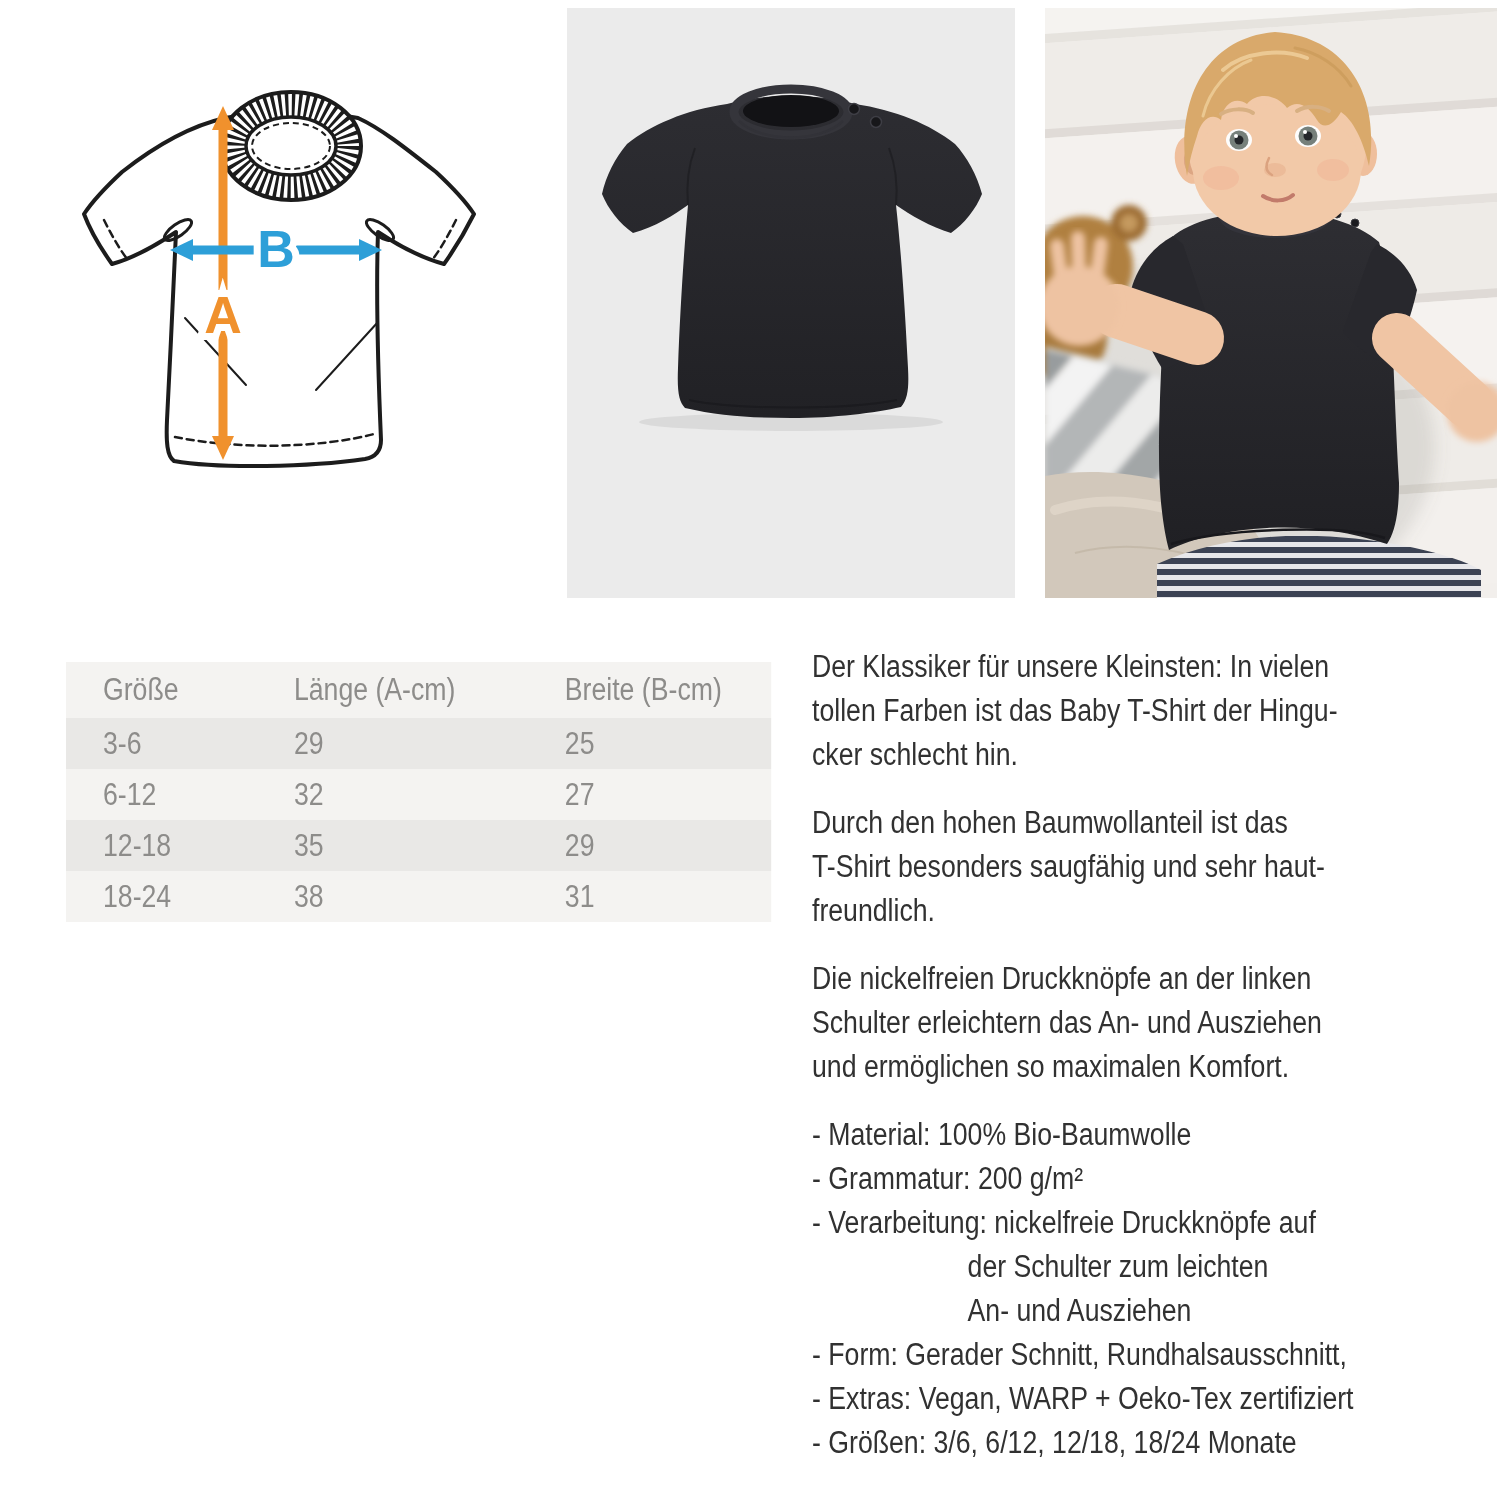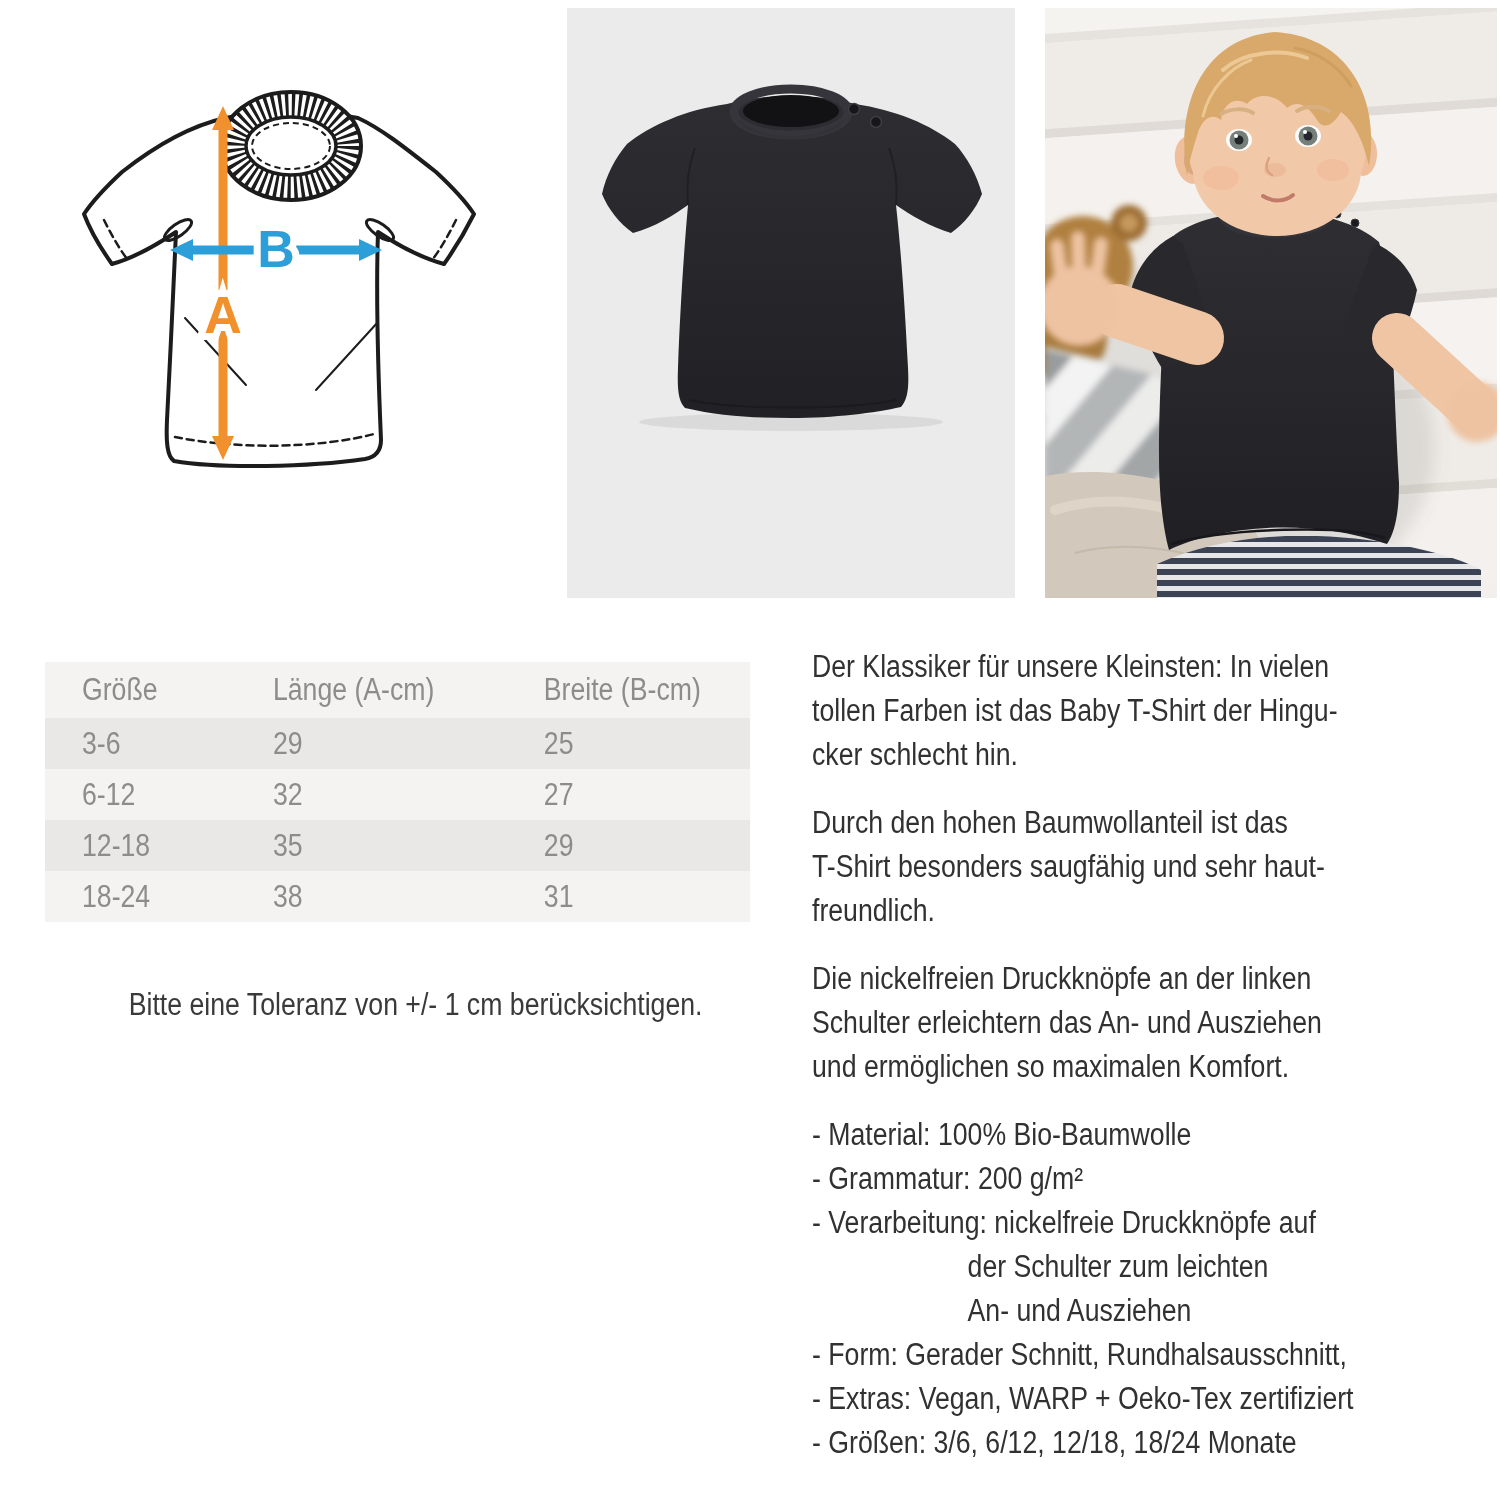--- a/index.html
+++ b/index.html
@@ -7,21 +7,21 @@
           font-family:"Liberation Sans","DejaVu Sans",sans-serif;}
   .abs{position:absolute;}
   .condensed{transform:scaleX(0.86);transform-origin:0 0;}
 
   
   .diagram-panel{left:60px;top:60px;width:440px;height:440px;}
   .flat-panel{left:567px;top:8px;width:448px;height:590px;background:#ebebeb;}
   .photo-panel{left:1045px;top:8px;width:452px;height:590px;}
 
   
-  .table-pos{left:45px;top:662px;}
+  .table-pos{left:66px;top:662px;}
   .stable{width:820px;font-size:31px;color:#8d8c8a;}
   .trow{display:grid;grid-template-columns:222px 315px 1fr;align-items:center;
         padding-left:43px;height:51px;background:#f4f3f1;}
   .trow.head{height:56px;}
   .trow.dark{background:#e9e8e6;}
   .tcell{white-space:nowrap;}
 
   
   .tol-pos{left:63px;top:985px;}
   .tol{width:820px;text-align:center;font-size:31px;color:#3a3a3a;line-height:40px;}
@@ -284,23 +284,20 @@
         <div class="tcell">29</div>
       </div>
       <div class="trow">
         <div class="tcell">18-24</div>
         <div class="tcell">38</div>
         <div class="tcell">31</div>
       </div>
     </div>
   </div>
 
-  <div class="abs tol-pos">
-    <div class="tol condensed">Bitte eine Toleranz von +/- 1 cm berücksichtigen.</div>
-  </div>
 
   <div class="abs desc-pos">
     <div class="desc condensed">
       <p>Der Klassiker für unsere Kleinsten: In vielen
 tollen Farben ist das Baby T-Shirt der Hingu-
 cker schlecht hin.</p>
       <p>Durch den hohen Baumwollanteil ist das
 T-Shirt besonders saugfähig und sehr haut-
 freundlich.</p>
       <p>Die nickelfreien Druckknöpfe an der linken

